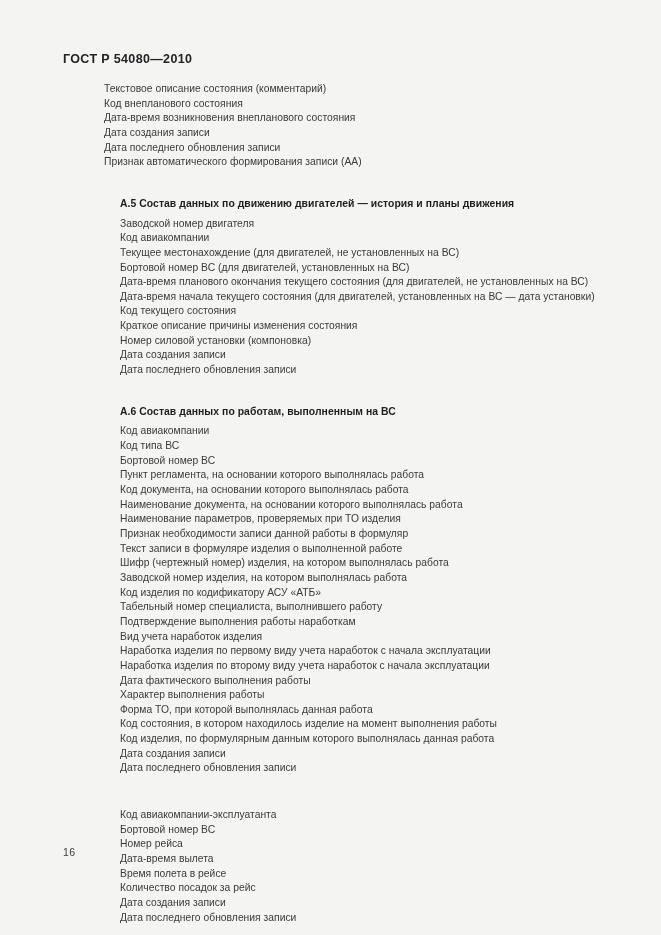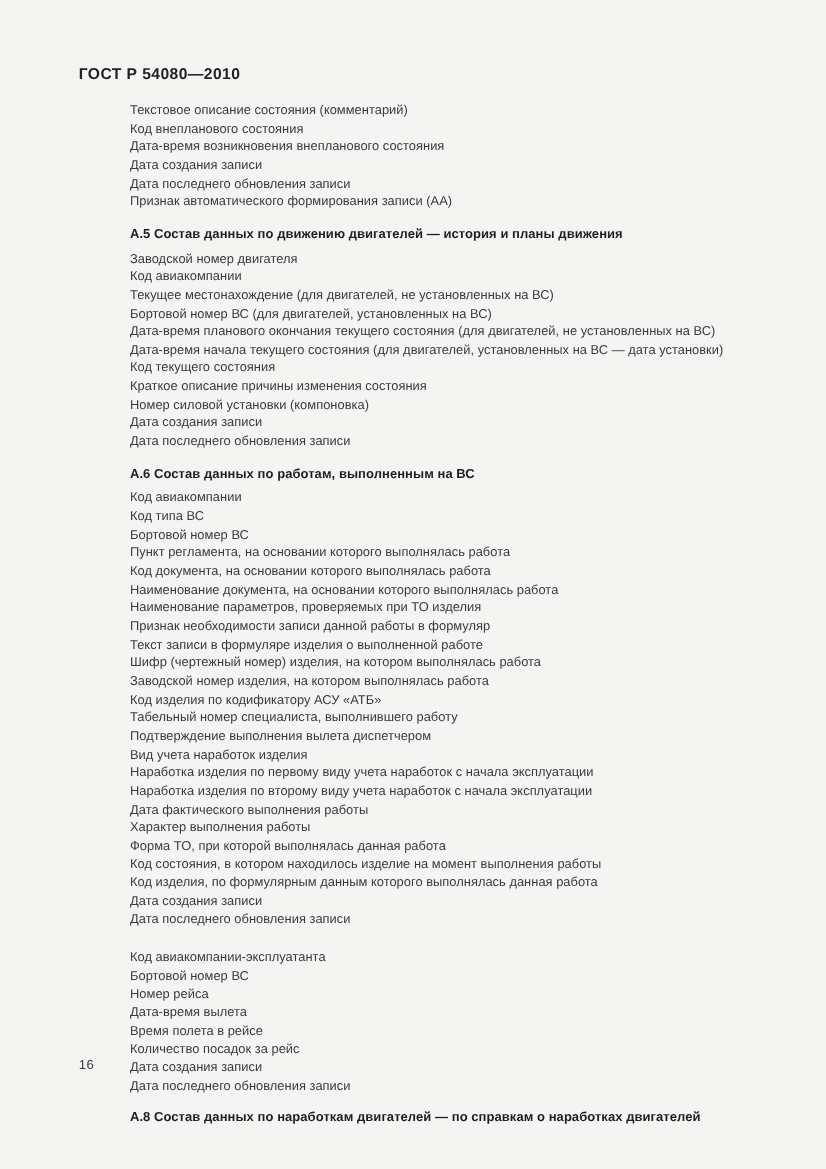--- a/index.html
+++ b/index.html
@@ -32,21 +32,21 @@
     color: #222222;
     white-space: nowrap;
   }
   .content {
     position: absolute;
     top: 82px;
     left: 104px;
     right: 20px;
   }
   .section {
-    margin: 0;
+    margin: 16px;
     padding: 0;
   }
   .section-heading {
     font-size: 10.4px;
     font-weight: bold;
     color: #1e1e1e;
     line-height: 14.6px;
     margin: 0;
     padding: 0;
     white-space: nowrap;
@@ -129,21 +129,21 @@
         <li class="item">Пункт регламента, на основании которого выполнялась работа</li>
         <li class="item">Код документа, на основании которого выполнялась работа</li>
         <li class="item">Наименование документа, на основании которого выполнялась работа</li>
         <li class="item">Наименование параметров, проверяемых при ТО изделия</li>
         <li class="item">Признак необходимости записи данной работы в формуляр</li>
         <li class="item">Текст записи в формуляре изделия о выполненной работе</li>
         <li class="item">Шифр (чертежный номер) изделия, на котором выполнялась работа</li>
         <li class="item">Заводской номер изделия, на котором выполнялась работа</li>
         <li class="item">Код изделия по кодификатору АСУ «АТБ»</li>
         <li class="item">Табельный номер специалиста, выполнившего работу</li>
-        <li class="item">Подтверждение выполнения вылета диспетчером</li>
+        <li class="item">Подтверждение выполнения работы наработкам</li>
         <li class="item">Вид учета наработок изделия</li>
         <li class="item">Наработка изделия по первому виду учета наработок с начала эксплуатации</li>
         <li class="item">Наработка изделия по второму виду учета наработок с начала эксплуатации</li>
         <li class="item">Дата фактического выполнения работы</li>
         <li class="item">Характер выполнения работы</li>
         <li class="item">Форма ТО, при которой выполнялась данная работа</li>
         <li class="item">Код состояния, в котором находилось изделие на момент выполнения работы</li>
         <li class="item">Код изделия, по формулярным данным которого выполнялась данная работа</li>
         <li class="item">Дата создания записи</li>
         <li class="item">Дата последнего обновления записи</li>

